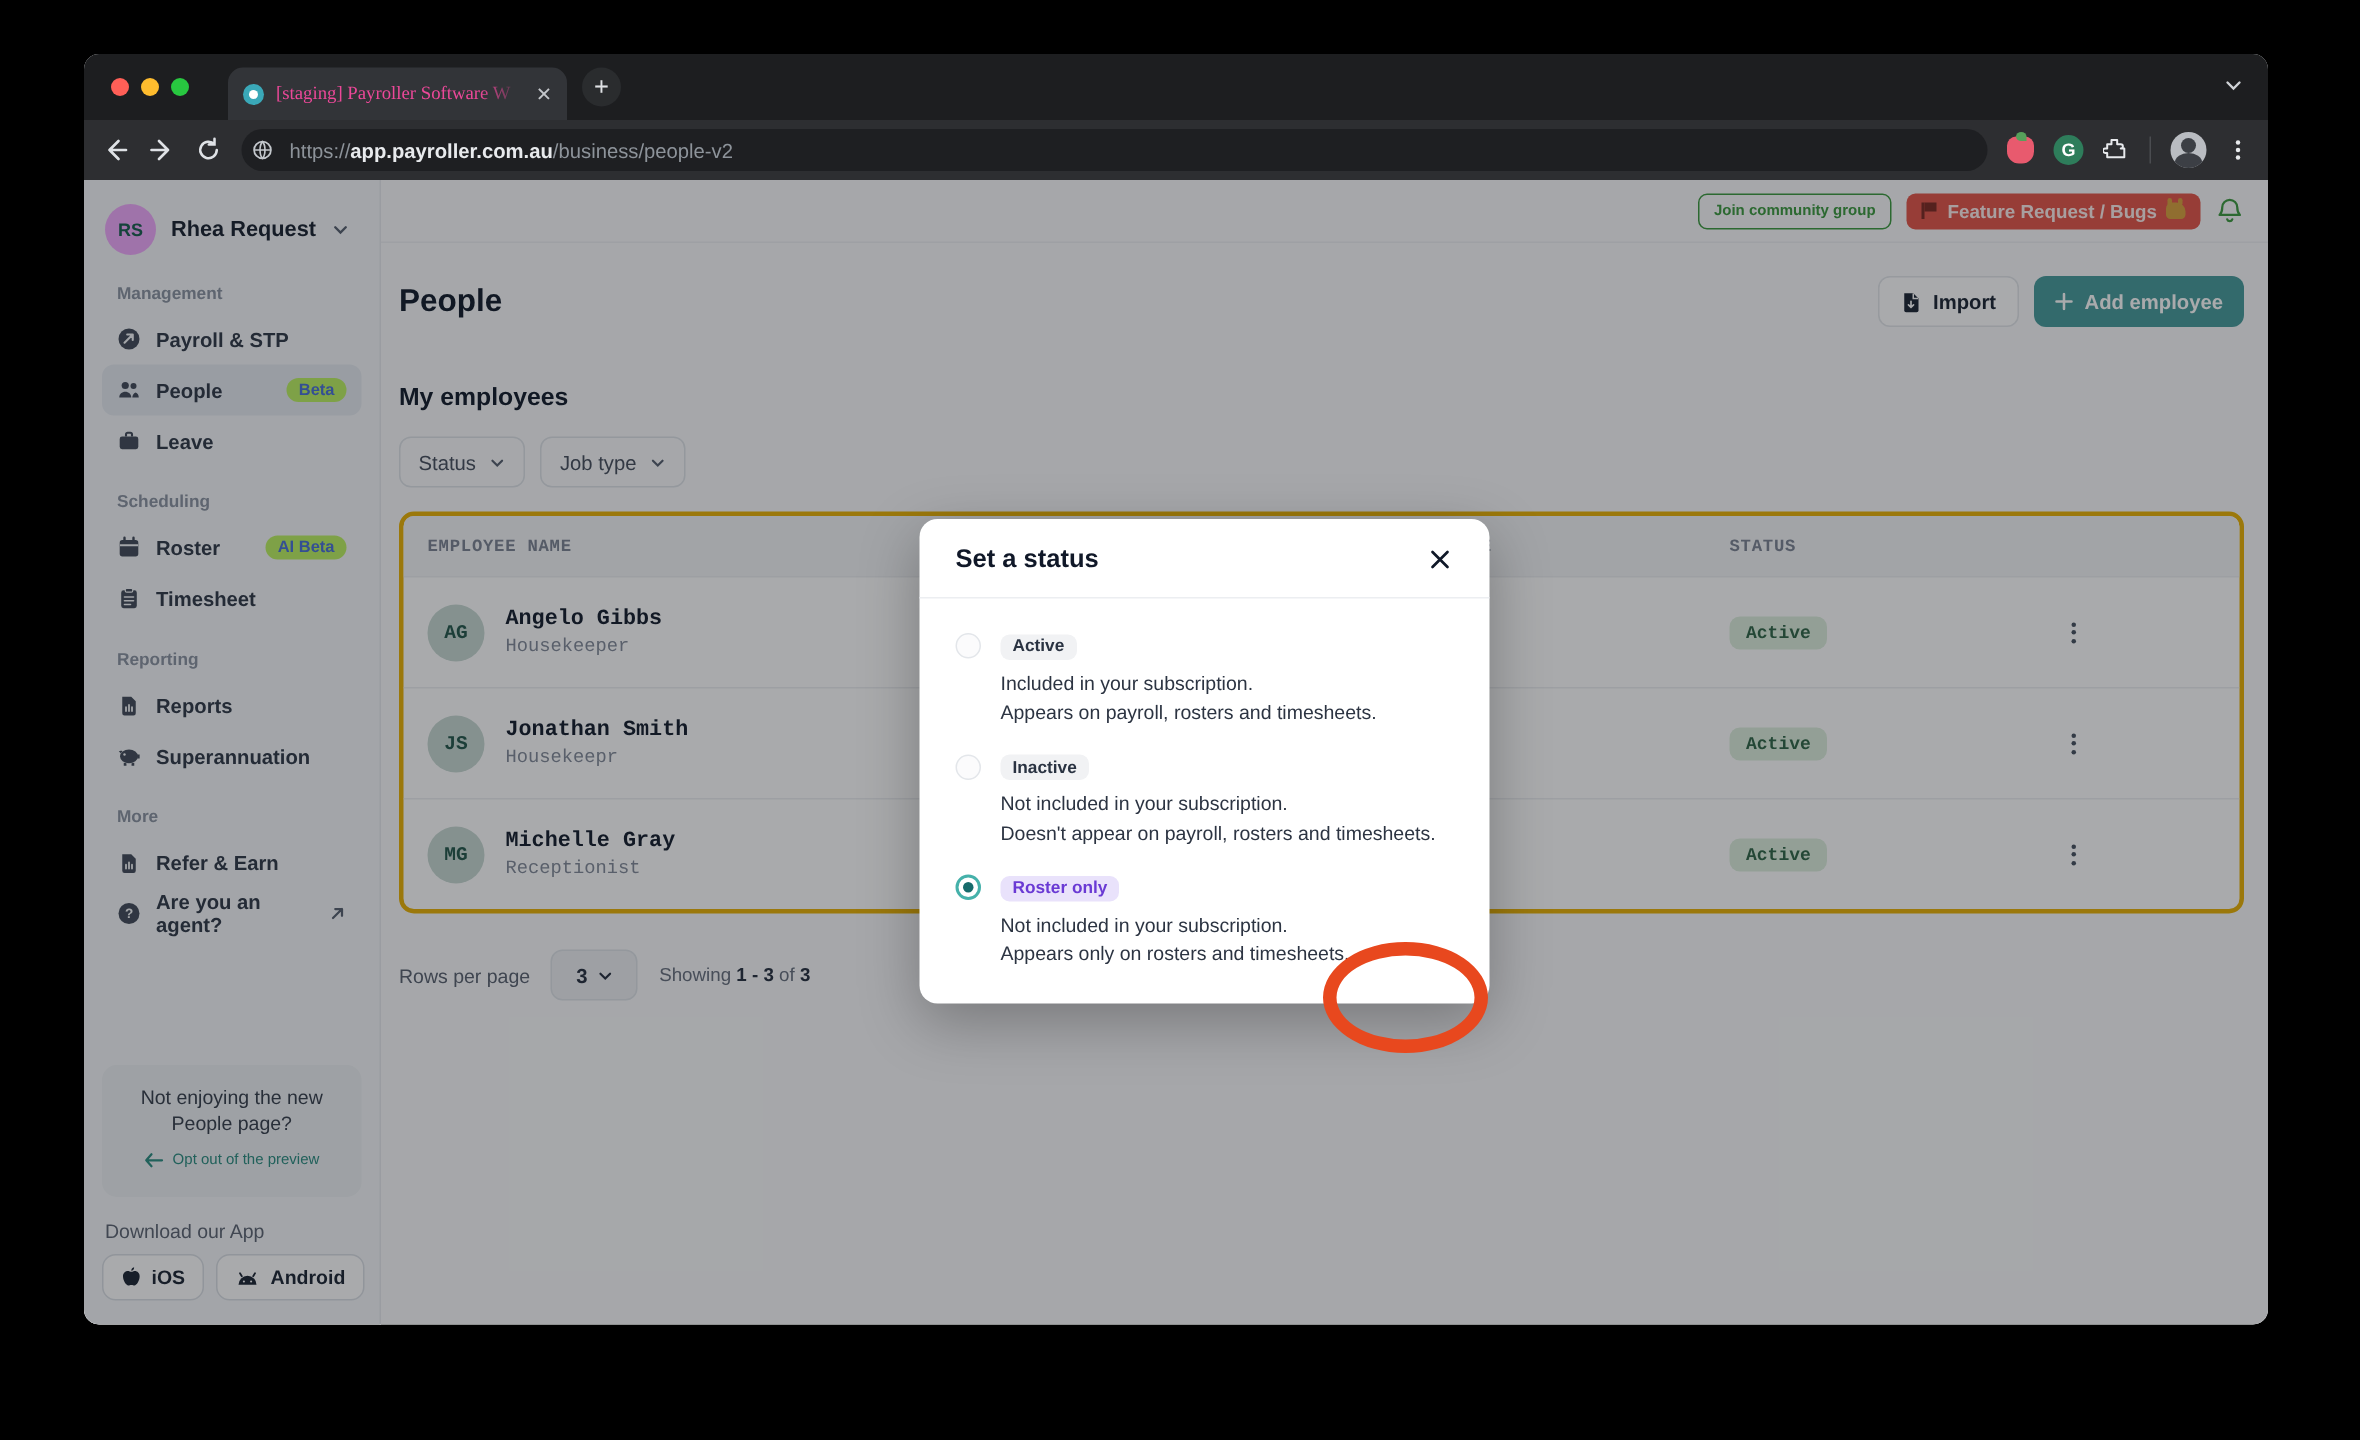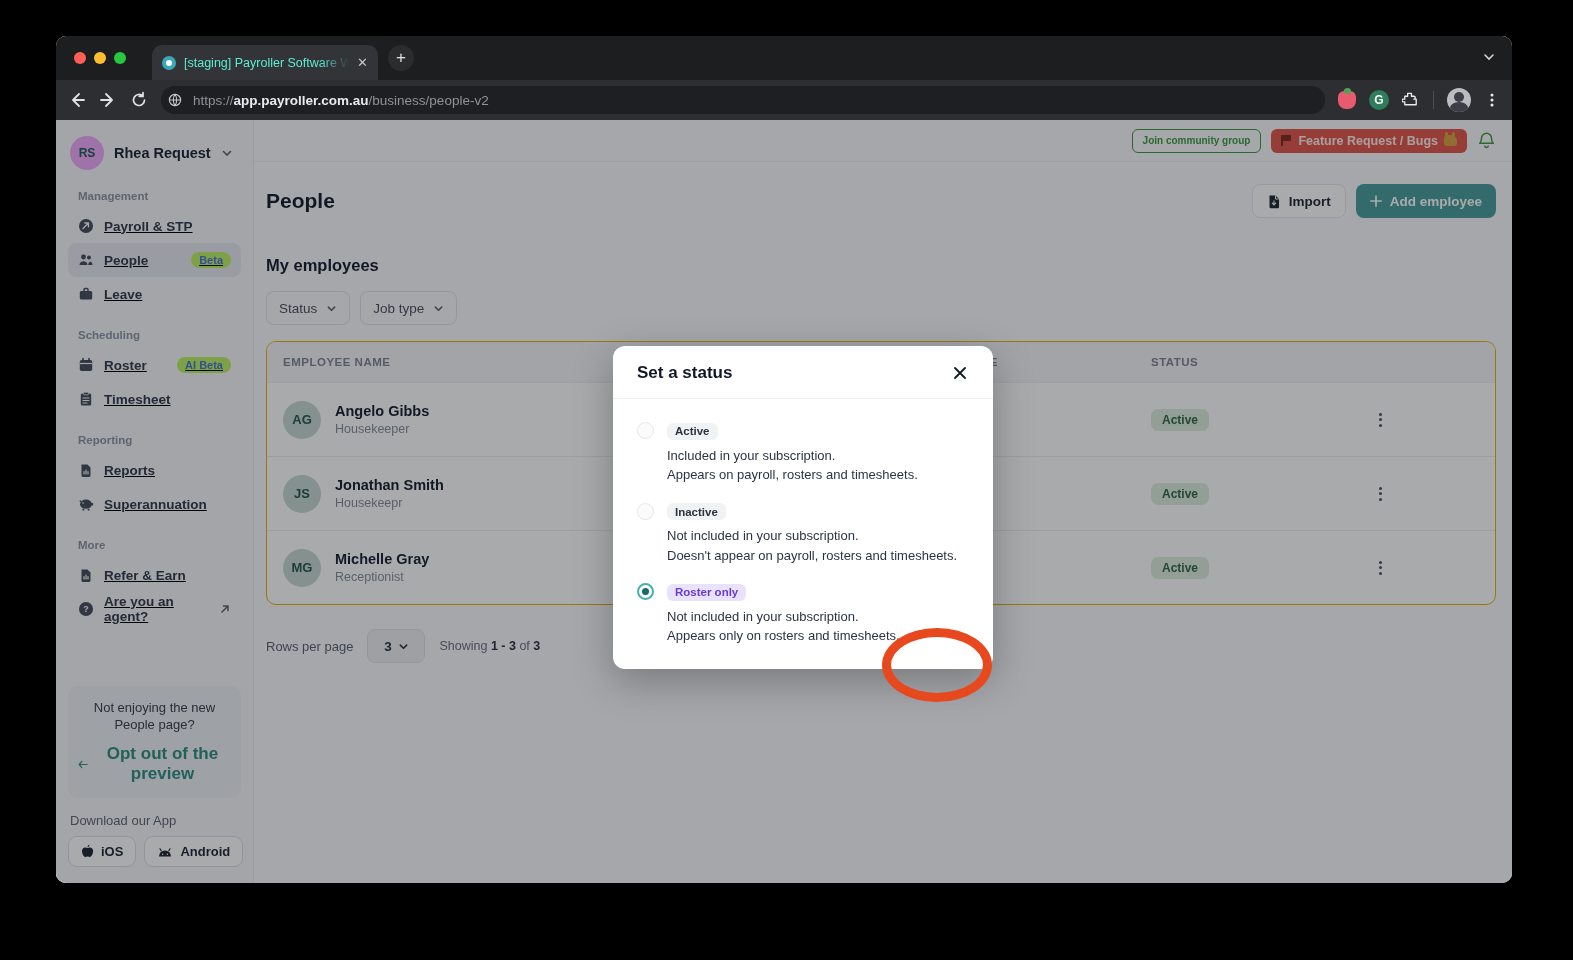--- a/index.html
+++ b/index.html
@@ -7,22 +7,22 @@
 
   
   .window { position:absolute; left:56px; top:36px; width:1456px; height:847px; border-radius:10px; overflow:hidden; background:#fafbfc; }
   .tabstrip { height:44px; background:#1d1e20; display:flex; align-items:center; padding-left:18px; position:relative; }
   .traffic { display:flex; gap:8px; }
   .traffic span { width:12px; height:12px; border-radius:50%; display:block; }
   .tl-red { background:#ff5f57; } .tl-yellow { background:#febc2e; } .tl-green { background:#28c840; }
   .tab { margin-left:26px; align-self:flex-end; height:35px; width:226px; background:#323438; border-radius:10px 10px 0 0; display:flex; align-items:center; padding:0 10px; gap:8px; }
   .favicon { width:14px; height:14px; border-radius:50%; background:#3aa8b8; position:relative; flex:none; }
   .favicon::after { content:""; position:absolute; left:4px; top:4px; width:6px; height:6px; border-radius:50%; background:#fff; }
-  .tab-title { color:#5eead4; font-size:12.5px; white-space:nowrap; overflow:hidden; flex:1;
-    -webkit-mask-image:linear-gradient(90deg,#000 82%,transparent); mask-image:linear-gradient(90deg,#000 82%,transparent); }
+  .tab-title { color:#ec4899; font-size:12.5px; white-space:nowrap; overflow:hidden; flex:1;
+    -webkit-mask-image:linear-gradient(90deg,#000 82%,transparent); mask-image:linear-gradient(90deg,#000 82%,transparent);font-family:Liberation Serif, serif; }
   .tab-close { color:#c3c6ca; font-size:13px; line-height:1; cursor:default; }
   .newtab { margin-left:10px; width:26px; height:26px; border-radius:50%; background:#2a2c2e; color:#dfe1e4; font-size:17px; display:flex; align-items:center; justify-content:center; }
   .strip-chevron { position:absolute; right:16px; top:14px; color:#cfd2d6; }
 
   .toolbar { height:40px; background:#2d2e31; display:flex; align-items:center; padding:0 12px; gap:13px; }
   .nav-ic { width:18px; height:18px; flex:none; }
   .omnibox { flex:1; height:28px; background:#1e1f22; border-radius:14px; display:flex; align-items:center; padding:0 4px 0 4px; gap:8px; min-width:0; }
   .site-ic { width:20px; height:20px; border-radius:50%; display:flex; align-items:center; justify-content:center; }
   .url { font-size:13.5px; white-space:nowrap; overflow:hidden; }
   .url .dim { color:#8d939a; } .url .host { color:#e8eaed; font-weight:bold; }
@@ -36,30 +36,30 @@
   .pinkext::after { content:""; position:absolute; left:6px; top:-3px; width:7px; height:6px; background:#56a05a; border-radius:50% 50% 0 50%; }
 
   
   .app { position:relative; height:763px; display:flex; background:#fafbfc; }
 
   .sidebar { width:198px; background:#f6f8fa; border-right:1px solid #e8eaee; padding:14px 12px 16px; display:flex; flex-direction:column; flex:none; }
   .user-row { display:flex; align-items:center; gap:10px; padding:2px 2px; }
   .user-avatar { width:34px; height:34px; border-radius:50%; background:#f0abfc; color:#1d6152; font-size:12px; font-weight:bold; display:flex; align-items:center; justify-content:center; flex:none; }
   .user-name { font-size:14.5px; font-weight:bold; color:#1c2533; }
   .sec-title { margin:18px 10px 7px; font-size:11.5px; font-weight:bold; color:#8d95a3; }
-  .side-item { height:34px; border-radius:8px; display:flex; align-items:center; gap:10px; padding:0 10px; cursor:pointer;text-decoration:underline; }
+  .side-item { height:34px; border-radius:8px; display:flex; align-items:center; gap:10px; padding:0 10px; cursor:pointer; }
   .side-item.selected { background:#e7ebf2; }
   .side-item .lbl { font-size:13.5px; font-weight:600; color:#333c4b; }
   .side-icon { width:16px; height:16px; flex:none; display:flex; }
   .pill-beta { margin-left:auto; background:#bef264; color:#4c74d9; font-size:11px; font-weight:bold; padding:2px 8px; border-radius:9px; }
   .ext-arrow { margin-left:auto; display:flex; }
 
   .preview-card { margin-top:auto; background:#eef1f4; border-radius:10px; padding:13px 10px 14px; text-align:center; }
   .preview-card .txt { font-size:13px; color:#3a424f; line-height:1.35; }
-  .preview-card .link { margin-top:10px; color:var(--link-teal,#2f8f83); font-size:17px; font-weight:700; display:inline-flex; gap:6px; align-items:center; cursor:pointer; }
+  .preview-card .link { margin-top:10px; color:var(--link-teal,#2f8f83); font-size:10px; font-weight:400; display:inline-flex; gap:6px; align-items:center; cursor:pointer; }
   .dl-title { margin:15px 0 8px 2px; font-size:13px; color:#606876; }
   .dl-row { display:flex; gap:8px; }
   .dl-btn { display:flex; align-items:center; gap:7px; background:#fff; border:1px solid #dbdfe5; border-radius:9px; padding:7px 12px; font-size:13px; font-weight:bold; color:#1f2937; cursor:pointer; }
 
   .main { flex:1; display:flex; flex-direction:column; min-width:0; }
   .app-topbar { height:42px; border-bottom:1px solid #eef0f3; display:flex; align-items:center; justify-content:flex-end; gap:10px; padding-right:16px; flex:none; }
   .btn-join { height:24px; display:flex; align-items:center; padding:0 10px; border:1px solid var(--green,#3f9b42); color:var(--green,#3f9b42); border-radius:6px; font-size:10px; font-weight:600; cursor:pointer; }
   .btn-feature { height:24px; display:flex; align-items:center; gap:6px; padding:0 10px; background:var(--danger-red,#e3584c); color:#fdeeec; border-radius:6px; font-size:12.5px; font-weight:600; cursor:pointer; }
   .hand { width:13px; height:11px; background:#d9a441; border-radius:4px 6px 3px 3px; position:relative; }
   .hand::after { content:""; position:absolute; top:-3px; left:1px; width:3px; height:5px; background:#d9a441; border-radius:2px; box-shadow:7px 0 0 #d9a441; }
@@ -70,21 +70,21 @@
   .content { padding:0 16px 0 12px; }
   .page-row { margin-top:22px; display:flex; align-items:center; justify-content:space-between; }
   .page-title { font-size:21px; font-weight:800; color:#16202e; }
   .actions { display:flex; gap:10px; }
   .btn-import { height:34px; display:flex; align-items:center; gap:8px; background:#fff; border:1px solid #e3e6ea; border-radius:8px; padding:0 14px; font-size:13.5px; font-weight:600; color:#1f2937; cursor:pointer; }
   .btn-add { height:34px; display:flex; align-items:center; gap:8px; background:var(--accent-teal,#4a9d9d); color:#fff; border-radius:8px; padding:0 14px; font-size:13.5px; font-weight:600; border:none; cursor:pointer; }
   .section-title { margin-top:38px; font-size:16.5px; font-weight:800; color:#16202e; }
   .filters { margin-top:16px; display:flex; gap:10px; }
   .filter { height:34px; display:flex; align-items:center; gap:9px; border:1px solid #dfe3e8; border-radius:8px; padding:0 12px; font-size:13.5px; color:#4a5260; cursor:pointer; }
 
-  .table { margin-top:16px; background:#fff; border:1px solid #eab308; border-radius:10px; overflow:hidden; }
+  .table { margin-top:16px; background:#fff; border:3px solid #eab308; border-radius:10px; overflow:hidden;font-family:Liberation Mono, monospace; }
   .t-head { display:grid; grid-template-columns:500px 340px 250px 1fr; height:40px; align-items:center; background:#f5f6f8; font-size:11.5px; font-weight:bold; color:#7e8695; letter-spacing:.5px; }
   .t-head .c1 { padding-left:16px; } .t-head .c2 { text-align:center; } .t-head .c3 { padding-left:44px; }
   .t-row { display:grid; grid-template-columns:500px 340px 250px 1fr; height:74px; align-items:center; border-top:1px solid #edeff2; }
   .emp { display:flex; align-items:center; gap:14px; padding-left:16px; }
   .emp-avatar { width:38px; height:38px; border-radius:50%; background:#c8d9d3; color:#275a4e; font-size:13px; font-weight:bold; display:flex; align-items:center; justify-content:center; flex:none; }
   .emp-name { font-size:14.5px; font-weight:bold; color:#182130; }
   .emp-role { margin-top:3px; font-size:12.5px; color:#858d9b; }
   .cell-type { text-align:center; font-size:13.5px; color:#3a4352; }
   .cell-status { padding-left:44px; }
   .badge-active { display:inline-block; background:var(--active-bg,#ddefdd); color:var(--active-text,#34684b); font-size:12px; font-weight:600; padding:4px 11px; border-radius:7px; }

